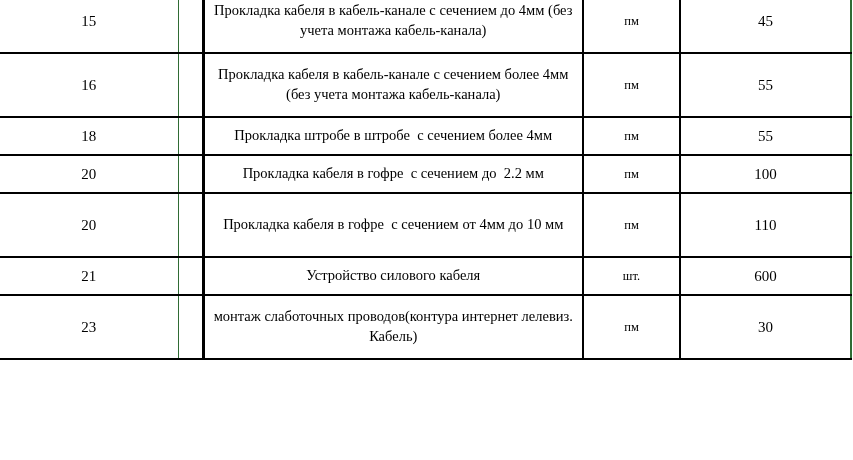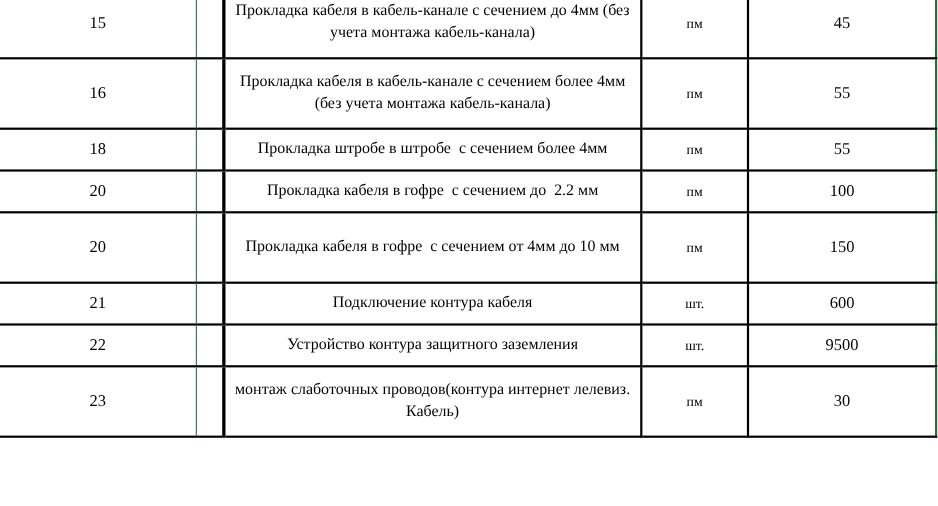--- a/index.html
+++ b/index.html
@@ -132,35 +132,28 @@
             <td class="cell-gap"></td>
             <td class="cell-desc">Прокладка кабеля в гофре  с сечением до  2.2 мм</td>
             <td class="cell-unit">пм</td>
             <td class="cell-price">100</td>
           </tr>
           <tr class="r-tall">
             <td class="cell-num">20</td>
             <td class="cell-gap"></td>
             <td class="cell-desc">Прокладка кабеля в гофре  с сечением от 4мм до 10 мм</td>
             <td class="cell-unit">пм</td>
-            <td class="cell-price">150</td>
+            <td class="cell-price">110</td>
           </tr>
           <tr class="r-short">
             <td class="cell-num">21</td>
             <td class="cell-gap"></td>
-            <td class="cell-desc">Подключение контура кабеля</td>
+            <td class="cell-desc">Устройство силового кабеля</td>
             <td class="cell-unit">шт.</td>
             <td class="cell-price">600</td>
-          </tr>
-          <tr class="r-short">
-            <td class="cell-num">22</td>
-            <td class="cell-gap"></td>
-            <td class="cell-desc">Устройство контура защитного заземления</td>
-            <td class="cell-unit">шт.</td>
-            <td class="cell-price">9500</td>
           </tr>
           <tr class="r-tall">
             <td class="cell-num">23</td>
             <td class="cell-gap"></td>
             <td class="cell-desc">монтаж слаботочных проводов(контура интернет лелевиз. Кабель)</td>
             <td class="cell-unit">пм</td>
             <td class="cell-price">30</td>
           </tr>
         </tbody>
     </table>

